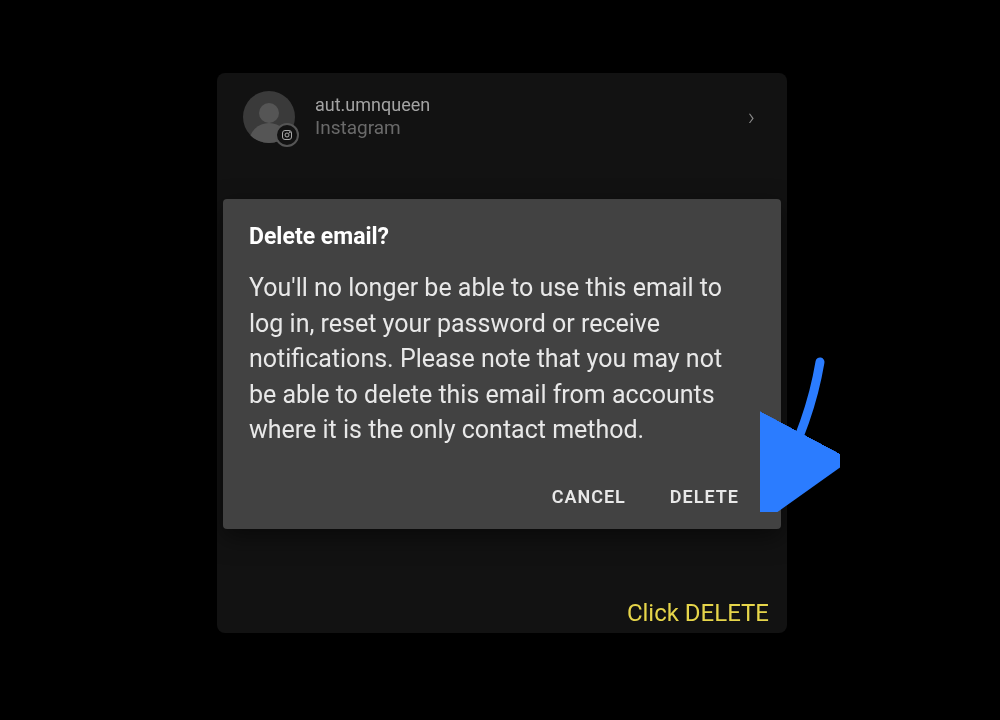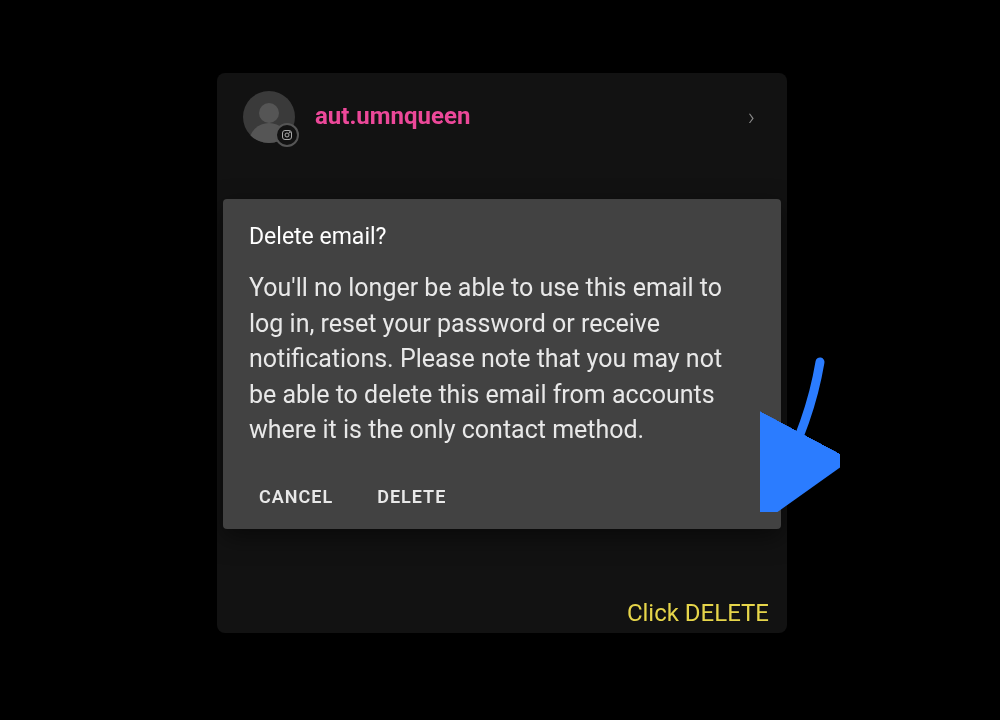--- a/index.html
+++ b/index.html
@@ -79,23 +79,23 @@
     }
     .platform-badge svg {
       width: 12px;
       height: 12px;
     }
     .account-text {
       margin-left: 20px;
       flex: 1;
     }
     .username {
-      color: #ec4899;
-      font-size: 24px;
-      font-weight: 700;
+      color: #a3a3a3;
+      font-size: 18px;
+      font-weight: 400;
       line-height: 1.3;
     }
     .platform-name {
       color: #6a6a6a;
       font-size: 19px;
       line-height: 1.3;
     }
     .chevron {
       color: #888;
       font-size: 24px;
@@ -105,32 +105,32 @@
     .dialog {
       margin: 38px 6px 0 6px;
       background: #424242;
       border-radius: 4px;
       padding: 24px 26px 12px 26px;
       box-shadow: 0 8px 24px rgba(0,0,0,0.5);
     }
     .dialog-title {
       color: #ffffff;
       font-size: 23px;
-      font-weight: 400;
+      font-weight: 700;
       margin-bottom: 20px;
     }
     .dialog-body {
       color: #e8e8e8;
       font-size: 25px;
       line-height: 1.42;
       font-weight: 400;
     }
     .dialog-actions {
       display: flex;
-      justify-content: flex-start;
+      justify-content: flex-end;
       gap: 24px;
       margin-top: 28px;
       padding-right: 6px;
     }
     .dialog-btn {
       background: none;
       border: none;
       color: #e8e8e8;
       font-size: 18px;
       font-weight: 600;
@@ -173,20 +173,21 @@
       <div class="platform-badge">
         <svg viewBox="0 0 24 24" fill="none" stroke="#aaa" stroke-width="2">
           <rect x="3" y="3" width="18" height="18" rx="5"></rect>
           <circle cx="12" cy="12" r="4"></circle>
           <circle cx="17.5" cy="6.5" r="1" fill="#aaa"></circle>
         </svg>
       </div>
     </div>
     <div class="account-text">
       <div class="username">aut.umnqueen</div>
+      <div class="platform-name">Instagram</div>
     </div>
     <div class="chevron">›</div>
   </div>
 
   <div class="dialog">
     <div class="dialog-title">Delete email?</div>
     <div class="dialog-body">You'll no longer be able to use this email to log in, reset your password or receive notifications. Please note that you may not be able to delete this email from accounts where it is the only contact method.</div>
     <div class="dialog-actions">
       <button class="dialog-btn">CANCEL</button>
       <button class="dialog-btn">DELETE</button>

